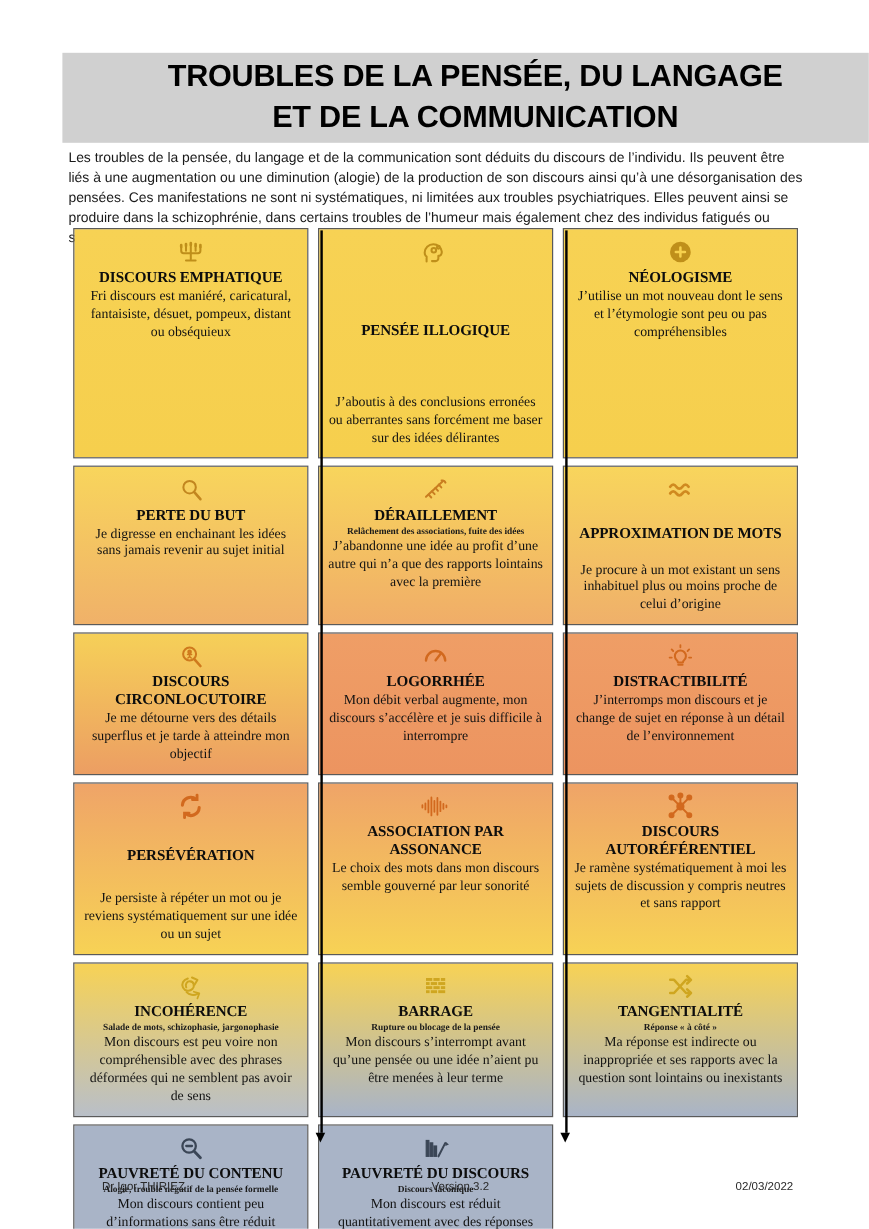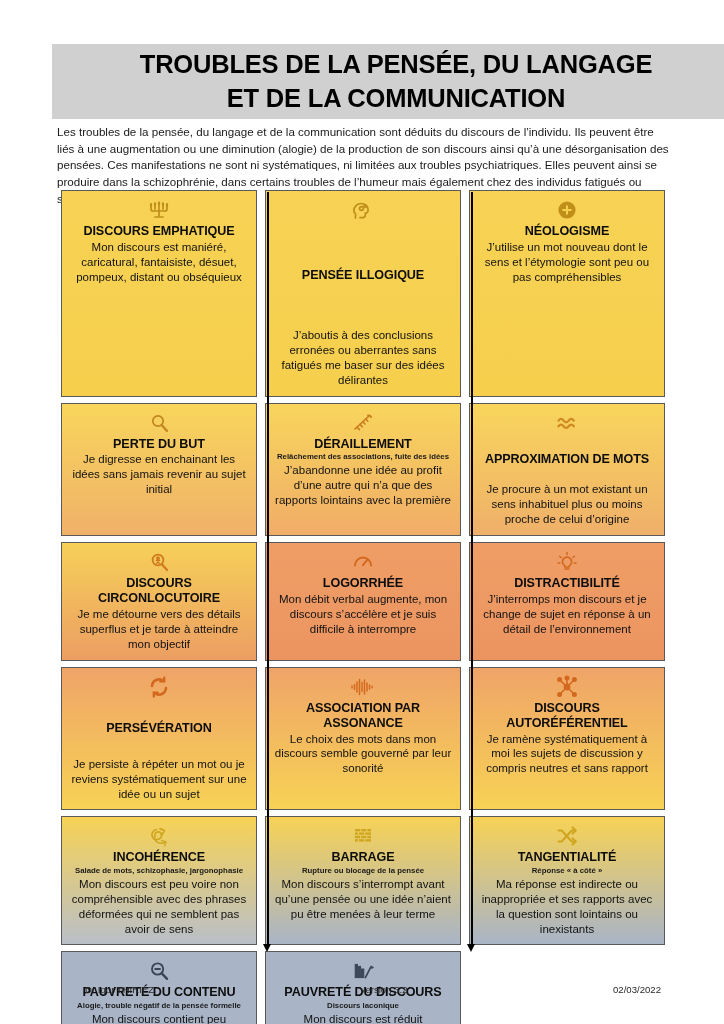--- a/index.html
+++ b/index.html
@@ -34,20 +34,21 @@
   .row { display: flex; width: 612px; margin-bottom: 6px; }
   .col { width: 204px; display: flex; justify-content: center; }
 
   .card {
     width: 196px;
     border: 1.4px solid #5a5a5a;
     padding: 6px 7px 8px 7px;
     text-align: center;
     display: flex; flex-direction: column; align-items: center;
     justify-content: flex-start;
+    font-family: Liberation Serif, serif;
   }
 
   .card .icon { height: 26px; display:flex; align-items:center; justify-content:center; margin-bottom: 1px; }
   .card .icon svg { display: block; }
 
   .card-title {
     font-size: 12.6px; font-weight: bold; color: #0d0d0d;
     line-height: 1.18; letter-spacing: -0.1px;
   }
   .card-sub {
@@ -100,34 +101,34 @@
               <svg width="24" height="24" viewBox="0 0 24 24" fill="none" stroke="#bf8f1a" stroke-width="1.7" stroke-linecap="round" stroke-linejoin="round">
                 <path d="M12 6v12"></path>
                 <path d="M4 8v3a2 2 0 0 0 2 2h12a2 2 0 0 0 2-2V8"></path>
                 <path d="M8 7v4"></path>
                 <path d="M16 7v4"></path>
                 <path d="M4 6.2v1.6M8 5.4v1.6M12 4.6v1.6M16 5.4v1.6M20 6.2v1.6" stroke-width="2.2"></path>
                 <path d="M8 19h8"></path>
               </svg>
             </div>
             <div class="card-title">DISCOURS EMPHATIQUE</div>
-            <div class="card-body">Mon discours est maniéré, caricatural, fantaisiste, désuet, pompeux, distant ou obséquieux</div>
+            <div class="card-body">Fri discours est maniéré, caricatural, fantaisiste, désuet, pompeux, distant ou obséquieux</div>
           </div>
         </div>
         <div class="col">
           <div class="card" style="background: linear-gradient(rgb(247, 210, 84), rgb(246, 207, 77)); border-color: rgb(90, 90, 90); gap: 44px;">
             <div class="icon">
               <svg width="24" height="24" viewBox="0 0 24 24" fill="none" stroke="#bf8f1a" stroke-width="1.7" stroke-linecap="round" stroke-linejoin="round">
                 <path d="M4.5 20v-4.2c-1-.6-1.6-1.8-1.6-3.3 0-3.9 3.2-7 7.2-7 3.6 0 6.6 2.6 7 6 .2 1.6-.4 3-1.5 3.6h-1.3v2.2a2.3 2.3 0 0 1-2.3 2.3H9" fill="none"></path>
                 <circle cx="10.5" cy="10.5" r="1.9"></circle>
                 <circle cx="14.3" cy="8" r="1.2"></circle>
               </svg>
             </div>
             <div class="card-title">PENSÉE ILLOGIQUE</div>
-            <div class="card-body">J’aboutis à des conclusions erronées ou aberrantes sans fatigués me baser sur des idées délirantes</div>
+            <div class="card-body">J’aboutis à des conclusions erronées ou aberrantes sans forcément me baser sur des idées délirantes</div>
           </div>
         </div>
         <div class="col">
           <div class="card" style="background: linear-gradient(rgb(247, 210, 84), rgb(246, 207, 77)); border-color: rgb(90, 90, 90);">
             <div class="icon">
               <svg width="24" height="24" viewBox="0 0 24 24">
                 <circle cx="12" cy="12" r="8.6" fill="#bf8f1a"></circle>
                 <path d="M12 8.2v7.6M8.2 12h7.6" stroke="#f6d04d" stroke-width="2.1" stroke-linecap="round"></path>
               </svg>
             </div>

